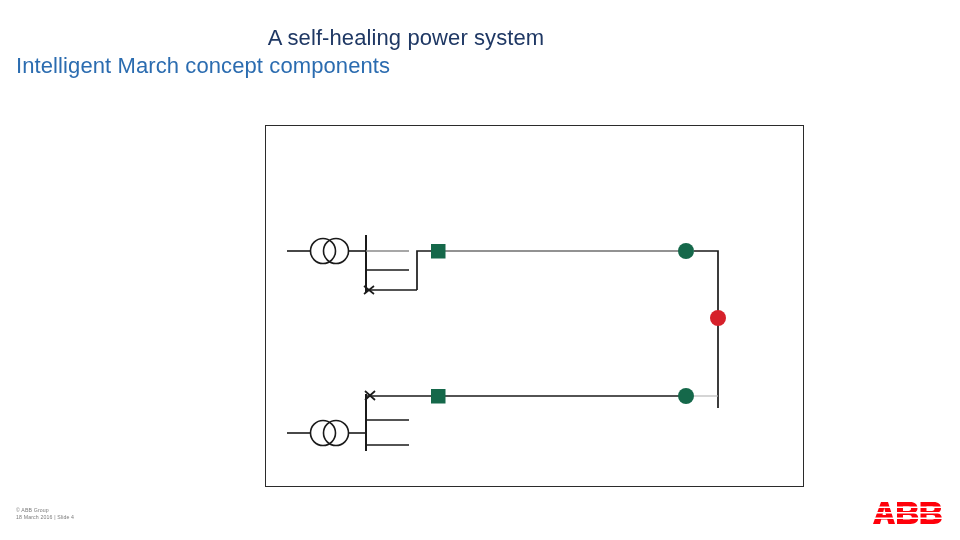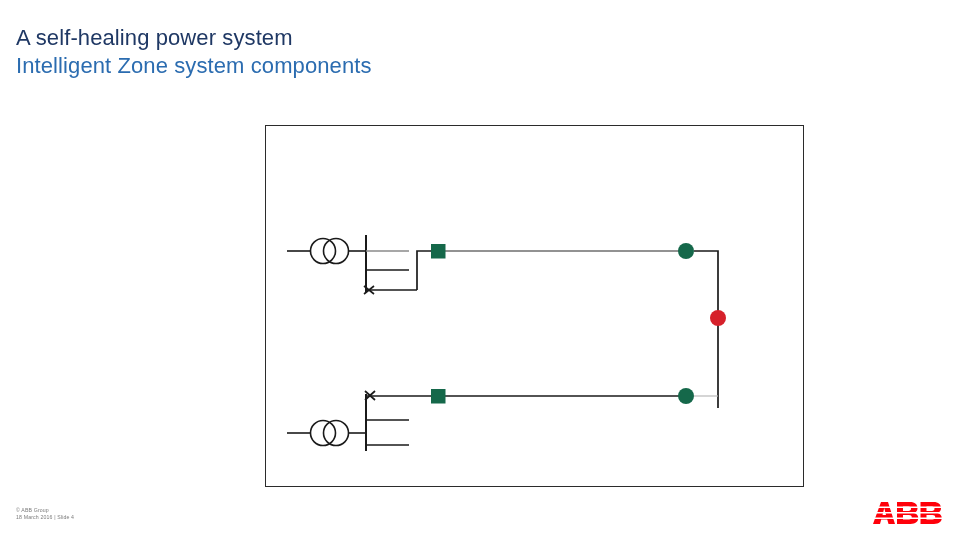--- a/index.html
+++ b/index.html
@@ -24,20 +24,21 @@
     top: 24px;
     width: 780px;
   }
   #title-line-1 {
     font-size: 22px;
     line-height: 28px;
     font-weight: 400;
     color: #1f3864;
     letter-spacing: 0.1px;
     white-space: nowrap;
+    text-align: center;
   }
   #title-line-2 {
     font-size: 22px;
     line-height: 28px;
     font-weight: 400;
     color: #2b6cb0;
     letter-spacing: 0.1px;
     white-space: nowrap;
   }
 
@@ -82,21 +83,21 @@
     top: 500px;
     width: 72px;
     height: 26px;
   }
 </style>
 </head>
 <body>
 
 <div id="title-block">
   <div id="title-line-1">A self-healing power system</div>
-  <div id="title-line-2">Intelligent Zone system components</div>
+  <div id="title-line-2">Intelligent March concept components</div>
 </div>
 
 <div id="diagram-area">
   <div id="diagram-frame"></div>
 
   <svg id="diagram-svg" width="539" height="362" viewBox="0 0 539 362">
 
     <line x1="22" y1="126" x2="46" y2="126" stroke="#1a1a1a" stroke-width="1.6"></line>
 
     <g>

